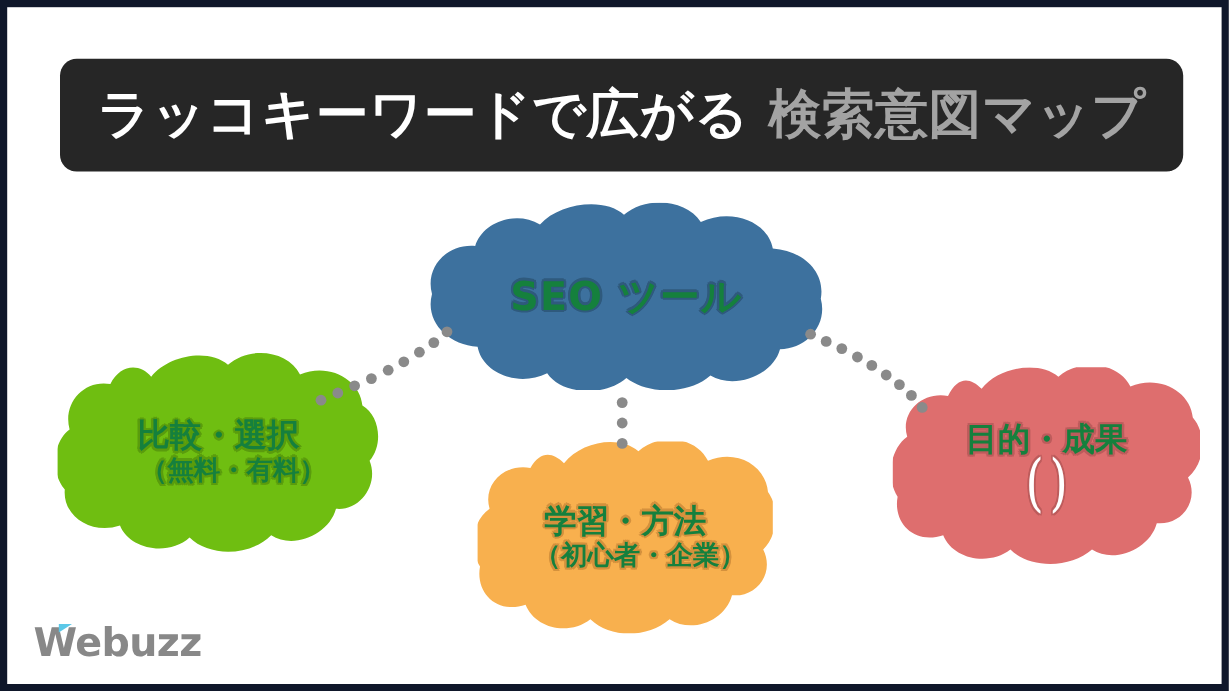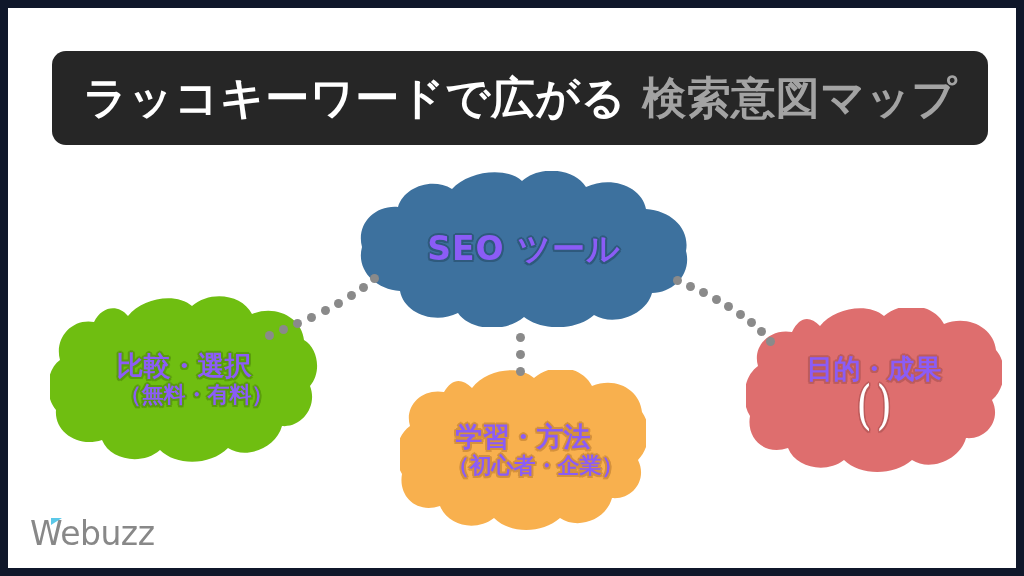--- a/index.html
+++ b/index.html
@@ -14,21 +14,21 @@
     overflow: hidden;
     font-family: "Liberation Sans", "DejaVu Sans", sans-serif;
   }
 
   .slide {
     position: relative;
     width: 1024px;
     height: 576px;
     background: #ffffff;
     box-sizing: border-box;
-    border: 8px solid #0f172a;
+    border: 6px solid #0f172a;
     overflow: hidden;
   }
 
   
   .title-bar {
     position: absolute;
     left: 44px;
     top: 43px;
     width: 936px;
     height: 94px;
@@ -64,21 +64,21 @@
     box-sizing: border-box;
   }
   .cloud-shape {
     position: absolute;
     inset: 0;
     z-index: 0;
   }
   .cloud-label {
     position: relative;
     z-index: 2;
-    color: #8b5cf6;
+    color: #15803d;
     font-family: "DejaVu Sans", "Liberation Sans", sans-serif;
     font-weight: 700;
     line-height: 1.1;
     white-space: nowrap;
   }
 
   
   .lbl-blue   { text-shadow: 2px 0 0 #2f5a7d, -2px 0 0 #2f5a7d, 0 2px 0 #2f5a7d, 0 -2px 0 #2f5a7d, 1.5px 1.5px 0 #2f5a7d, -1.5px 1.5px 0 #2f5a7d, 1.5px -1.5px 0 #2f5a7d, -1.5px -1.5px 0 #2f5a7d; }
   .lbl-green  { text-shadow: 2px 0 0 #5a9c0d, -2px 0 0 #5a9c0d, 0 2px 0 #5a9c0d, 0 -2px 0 #5a9c0d, 1.5px 1.5px 0 #5a9c0d, -1.5px 1.5px 0 #5a9c0d, 1.5px -1.5px 0 #5a9c0d, -1.5px -1.5px 0 #5a9c0d; text-align: right; }
   .lbl-orange { text-shadow: 2px 0 0 #d4913d, -2px 0 0 #d4913d, 0 2px 0 #d4913d, 0 -2px 0 #d4913d, 1.5px 1.5px 0 #d4913d, -1.5px 1.5px 0 #d4913d, 1.5px -1.5px 0 #d4913d, -1.5px -1.5px 0 #d4913d; }
@@ -134,21 +134,21 @@
     position: absolute;
     left: 22px;
     bottom: 18px;
     display: flex;
     align-items: flex-end;
     z-index: 3;
   }
   .logo-mark { position: relative; display: inline-block; }
   .logo-text {
     font-family: "DejaVu Sans", "Liberation Sans", sans-serif;
-    font-weight: 400;
+    font-weight: 700;
     font-size: 33px;
     line-height: 1;
     color: #888888;
     letter-spacing: -0.5px;
   }
   .logo-flag {
     position: absolute;
     left: 21px;
     top: 1px;
     width: 0; height: 0;

